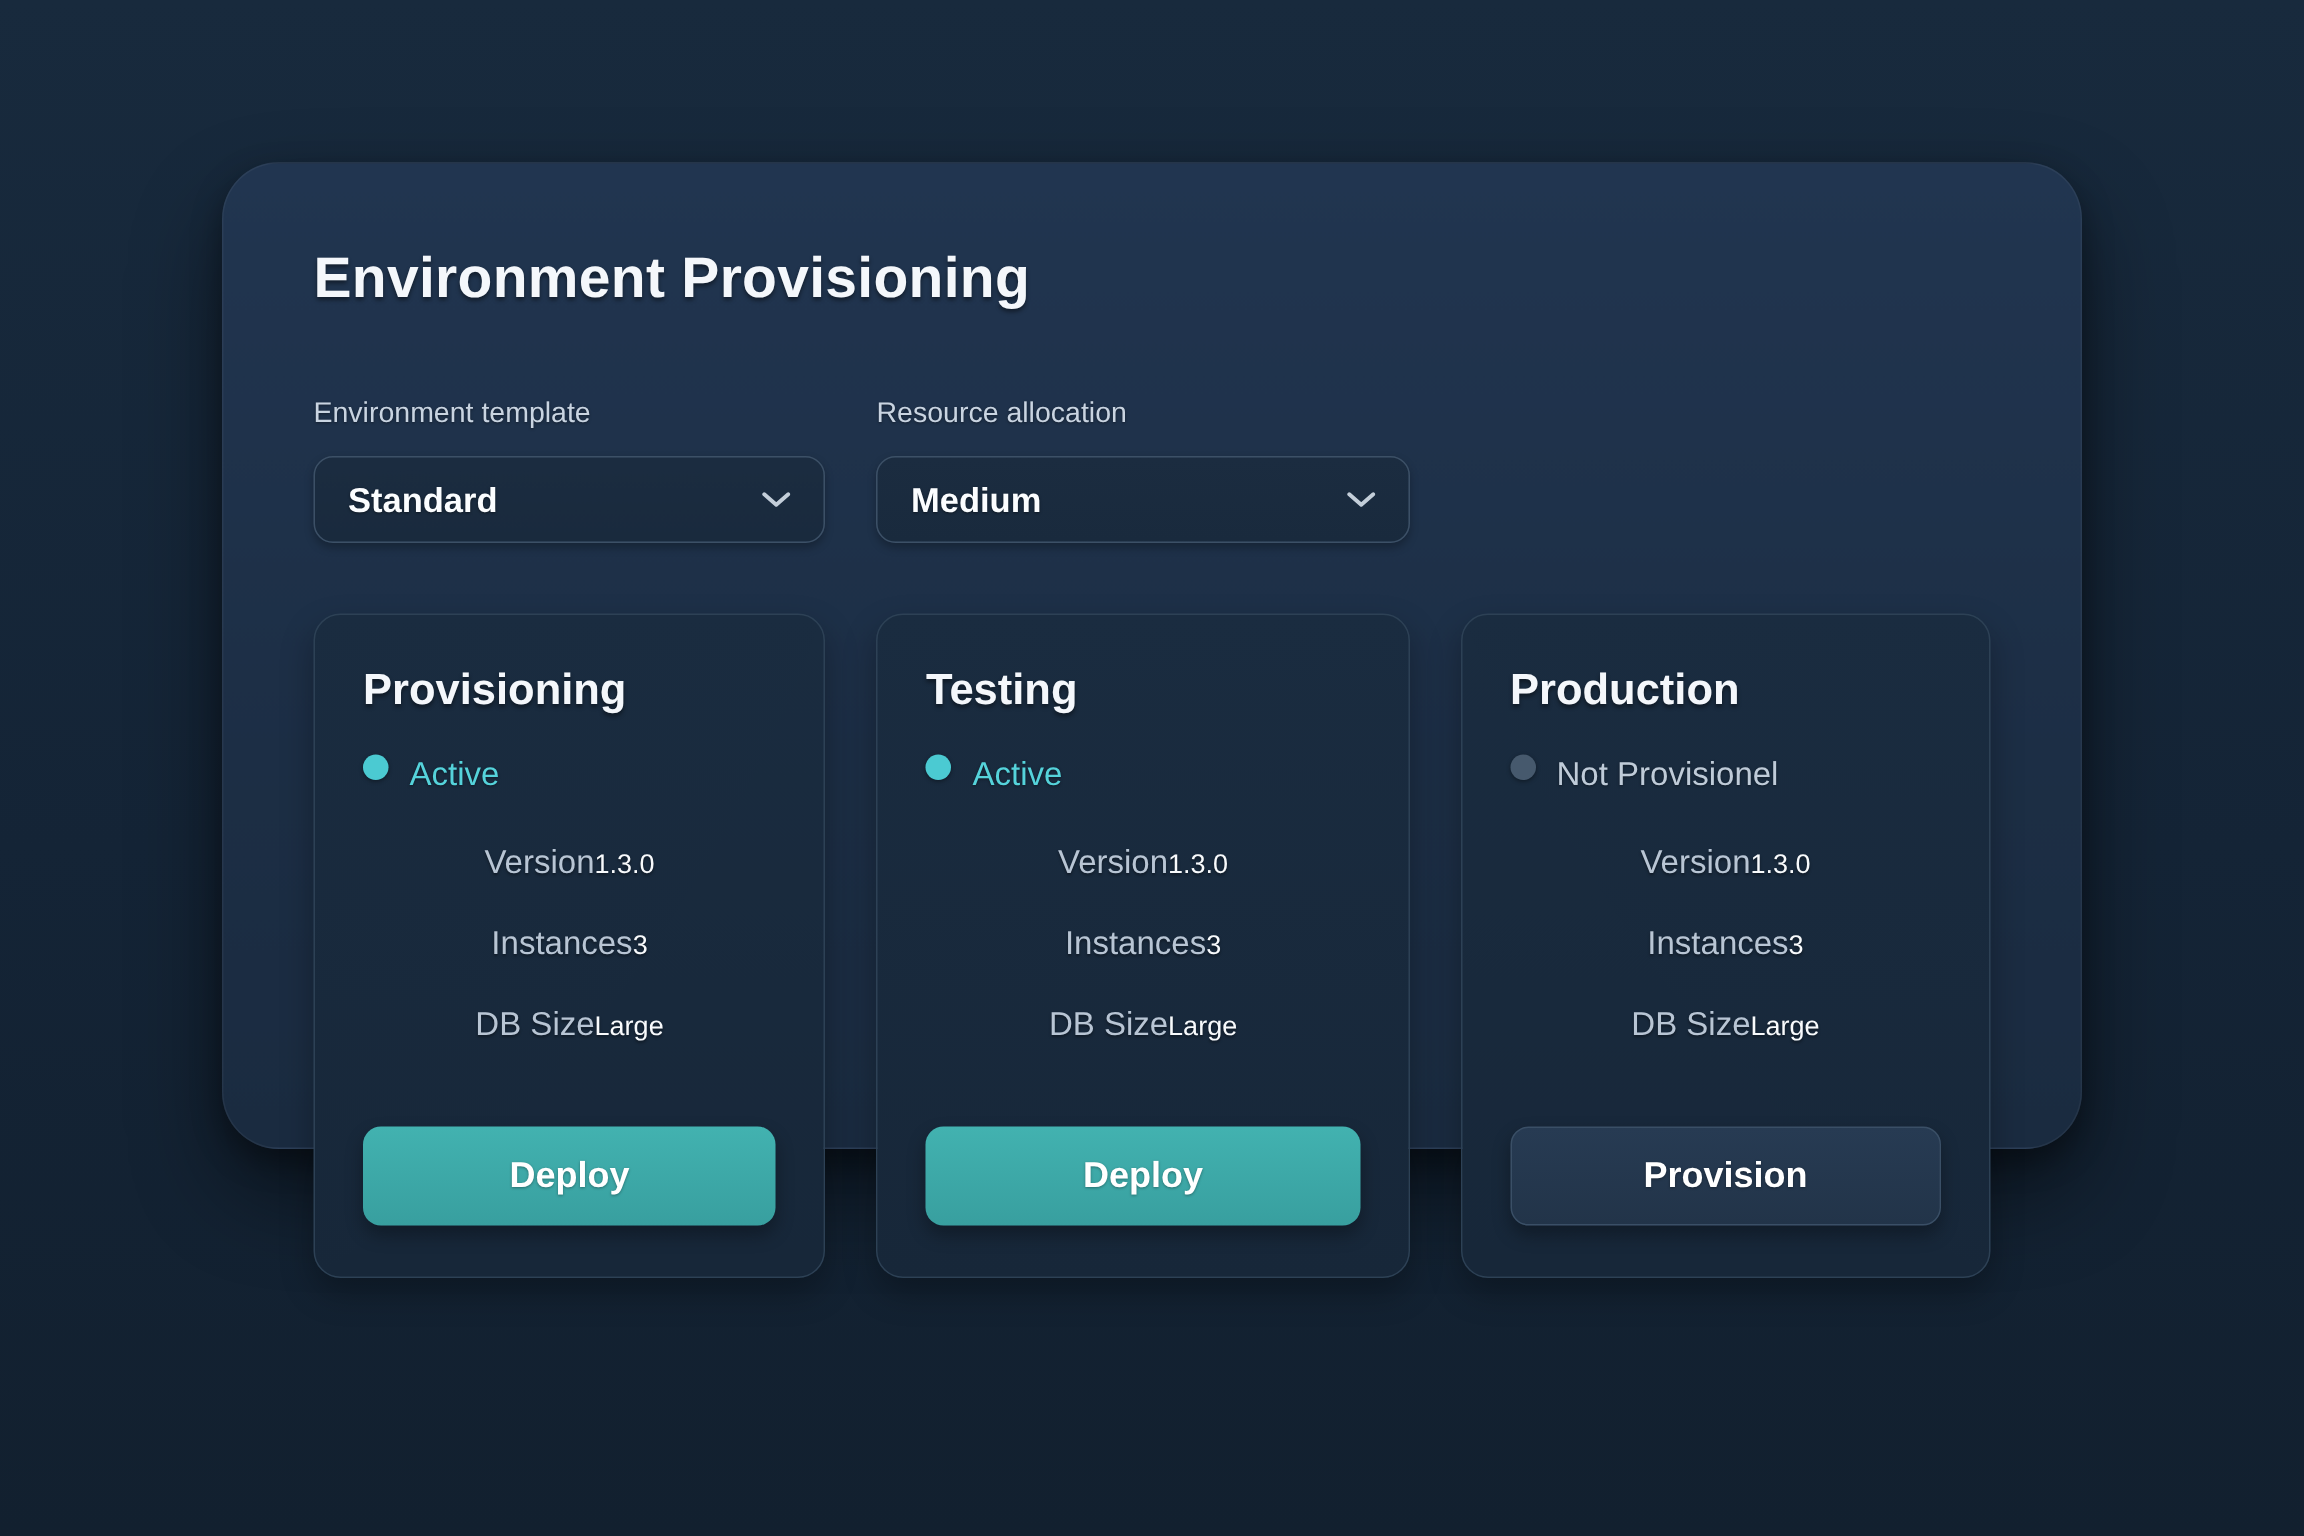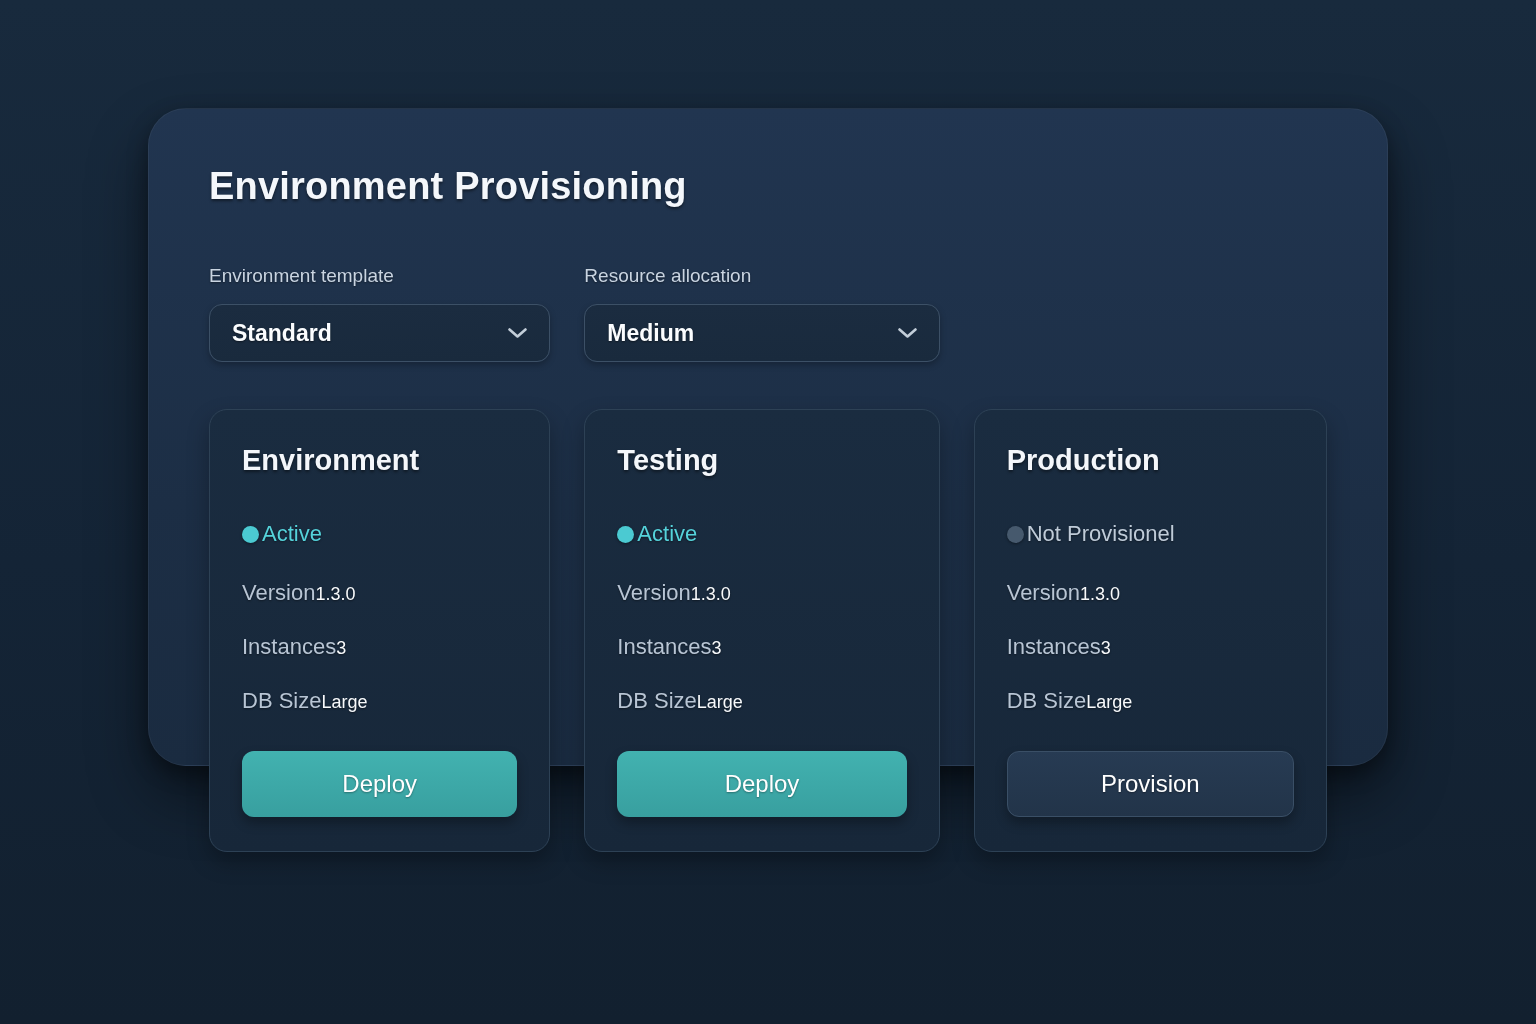--- a/index.html
+++ b/index.html
@@ -82,39 +82,39 @@
     flex-direction: column;
   }
   .card-title {
     font-size: 29px;
     font-weight: 700;
     color: #f4f7fb;
     text-shadow: 0 2px 3px rgba(0,0,0,0.45);
   }
   .status-row {
     display: flex;
-    align-items: center;
-    gap: 3px;
-    margin-top: 44px;
+    align-items: flex-start;
+    gap: 14px;
+    margin-top: 26px;
   }
   .status-dot {
     width: 17px; height: 17px;
     border-radius: 50%;
     flex: none;
   }
   .status-dot.active { background: #4bcad2; box-shadow: 0 1px 3px rgba(0,0,0,0.4); }
   .status-dot.inactive { background: #46596d; box-shadow: 0 1px 3px rgba(0,0,0,0.4); }
   .status-text { font-size: 22px; font-weight: 500; text-shadow: 0 1px 2px rgba(0,0,0,0.4); }
   .status-text.active { color: #55d3db; }
   .status-text.inactive { color: #bfcbd8; }
 
   .details { margin-top: 19px; }
   .detail-row {
     display: flex;
-    justify-content: flex-start;
+    justify-content: center;
     align-items: baseline;
     padding: 14px 0;
   }
   .detail-label {
     font-size: 22px;
     font-weight: 400;
     color: #b8c5d4;
     text-shadow: 0 1px 2px rgba(0,0,0,0.4);
   }
   .detail-value {
@@ -125,21 +125,21 @@
   }
 
   .btn {
     margin-top: auto;
     height: 66px;
     width: 100%;
     border: none;
     border-radius: 12px;
     font-family: "Liberation Sans", sans-serif;
     font-size: 24px;
-    font-weight: 400;
+    font-weight: 700;
     color: #ffffff;
     text-shadow: 0 1px 2px rgba(0,0,0,0.35);
     cursor: pointer;
   }
   .btn.primary {
     background: linear-gradient(180deg, #42b2b0 0%, #389f9f 100%);
     box-shadow: 0 6px 12px rgba(0,0,0,0.3);
   }
   .btn.secondary {
     background: linear-gradient(180deg, #273b53 0%, #223449 100%);
@@ -179,21 +179,21 @@
             </svg>
         </span>
       </div>
     </div>
 
   </div>
 
   <div class="cards-row">
 
     <div class="card">
-      <div class="card-title">Environment</div>
+      <div class="card-title">Provisioning</div>
       <div class="status-row">
         <span class="status-dot active"></span>
         <span class="status-text active">Active</span>
       </div>
       <div class="details">
         <div class="detail-row">
           <span class="detail-label">Version</span>
           <span class="detail-value">1.3.0</span>
         </div>
         <div class="detail-row">

